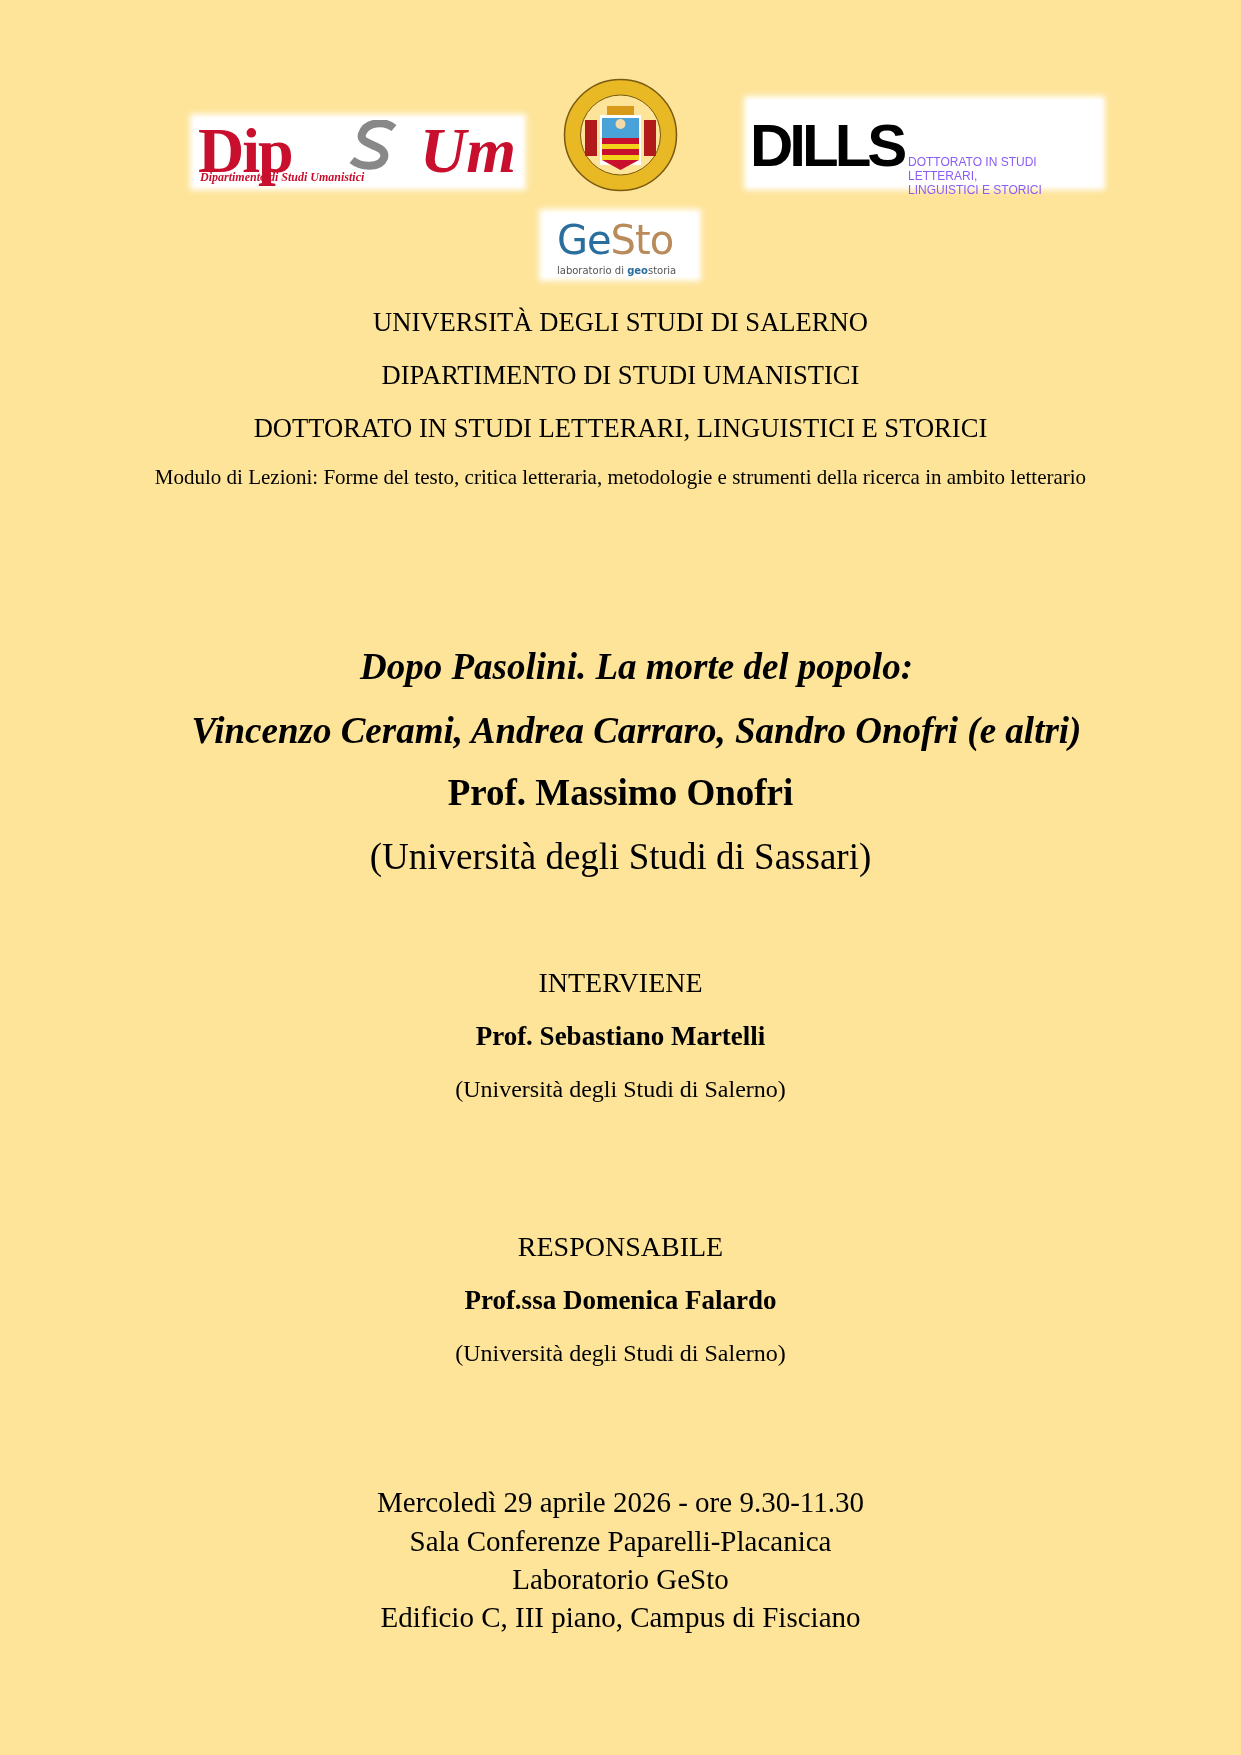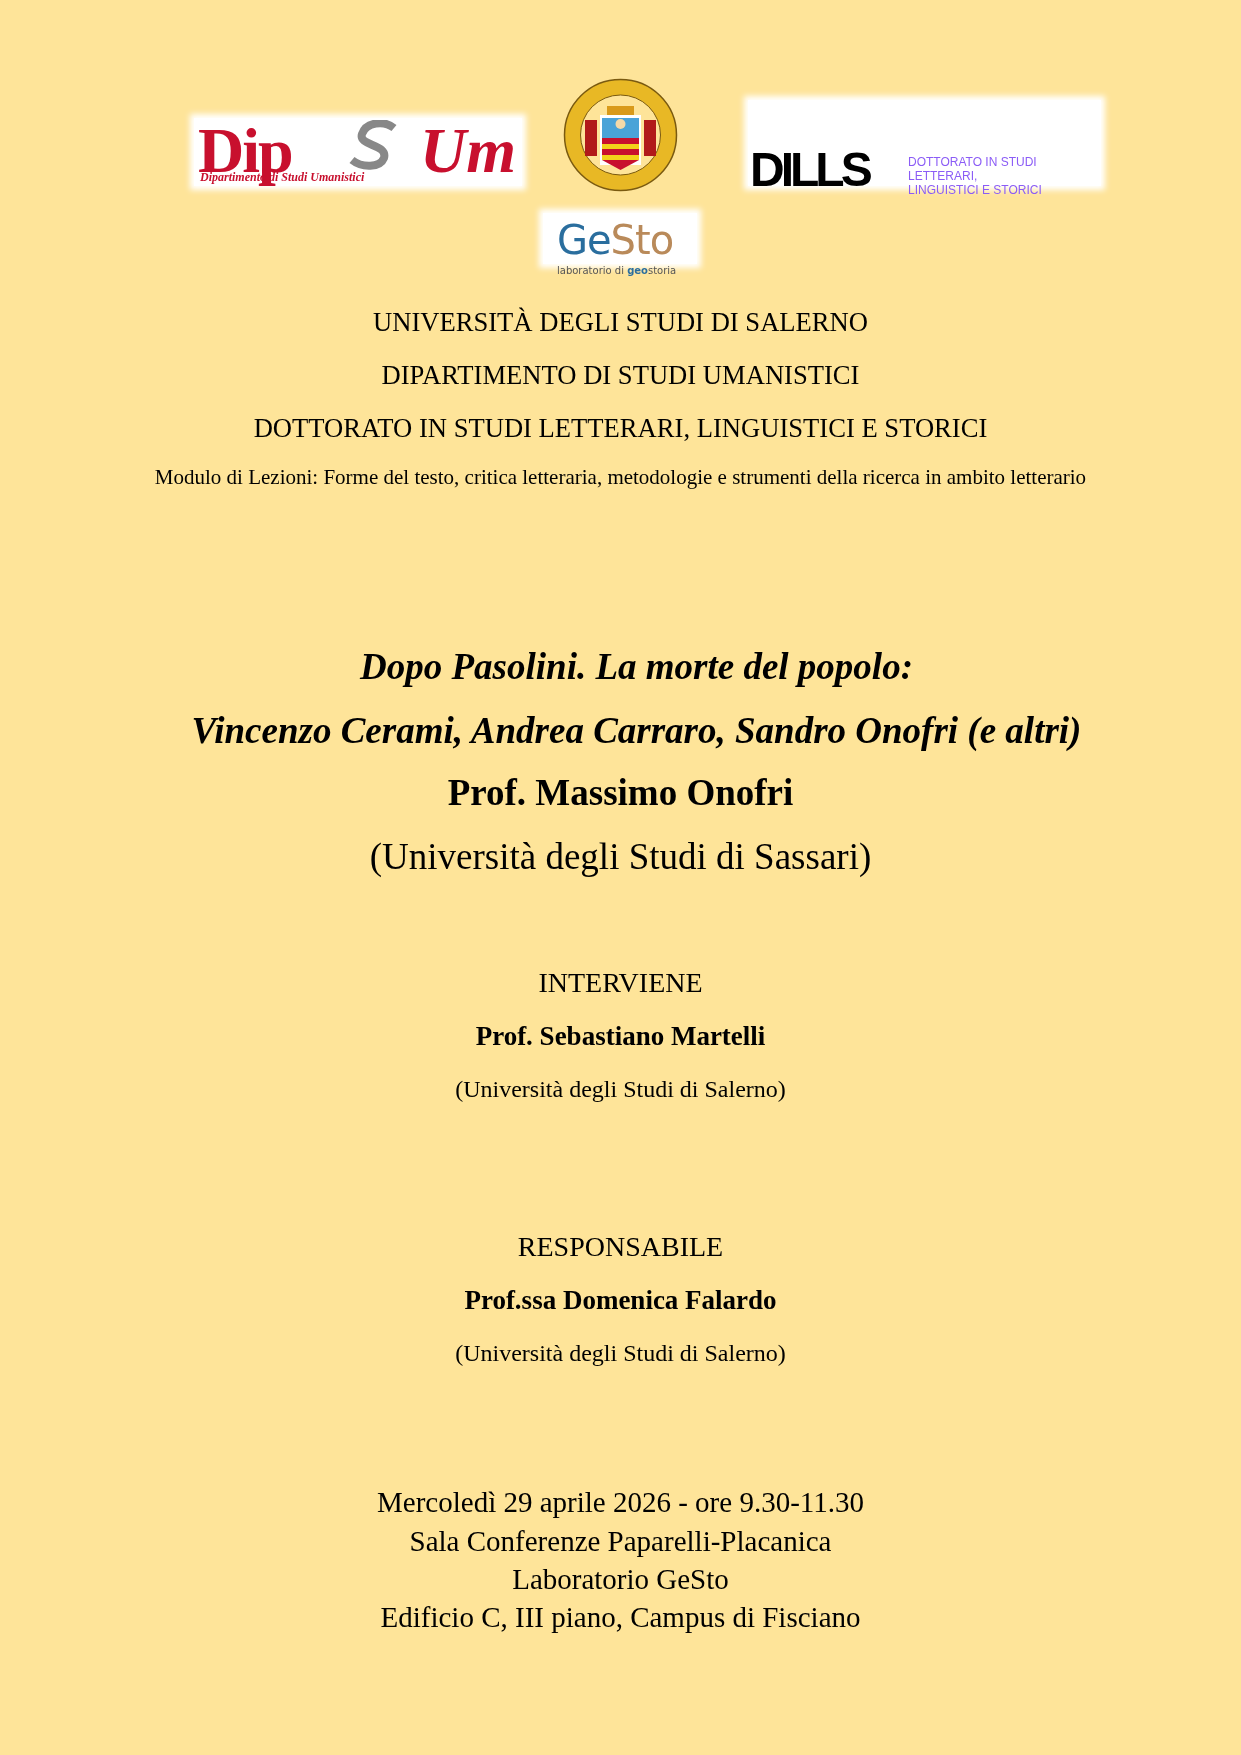--- a/index.html
+++ b/index.html
@@ -8,23 +8,23 @@
   .abs { position:absolute; }
   .line { position:absolute; left:0; width:1241px; text-align:center; white-space:nowrap; transform:translateY(-50%); }
   .logo-box { background:#fff; box-shadow:0 0 6px 4px #fff; }
   .dipsum { left:194px; top:118px; width:328px; height:68px; }
   .dipsum .big { position:absolute; left:4px; top:-4px; font-family:"Liberation Serif",serif; font-weight:bold; color:#c8102e; font-size:64px; letter-spacing:-2px; }
   .dipsum .big2 { position:absolute; right:6px; top:-4px; font-family:"Liberation Serif",serif; font-weight:bold; color:#c8102e; font-size:64px; font-style:italic; }
   .dipsum .s { position:absolute; left:150px; top:2px; }
   .dipsum .small { position:absolute; left:6px; top:52px; font-size:12px; font-style:italic; font-weight:bold; color:#c8102e; }
   .seal { left:563px; top:78px; width:115px; height:114px; }
   .dills { left:748px; top:100px; width:353px; height:86px; }
-  .dills .mark { position:absolute; left:2px; top:12px; font-family:"Liberation Sans",sans-serif; font-weight:bold; font-size:48px; letter-spacing:-4px; line-height:68px;margin-top:24px; }
+  .dills .mark { position:absolute; left:2px; top:12px; font-family:"Liberation Sans",sans-serif; font-weight:bold; font-size:60px; letter-spacing:-4px; line-height:68px; }
   .dills .sub { position:absolute; left:160px; top:55px; font-family:"Liberation Sans",sans-serif; font-size:12px; line-height:14px; color:#8b5cf6; }
-  .gesto { left:543px; top:213px; width:154px; height:51px; }
+  .gesto { left:543px; top:213px; width:154px; height:64px; }
   .gesto .word { position:absolute; left:14px; top:4px; font-family:"DejaVu Sans",sans-serif; font-size:40px; color:#2a6e9e; letter-spacing:-1px; }
   .gesto .word .st { color:#b98a5a; }
   .gesto .sub { position:absolute; left:14px; top:52px; font-family:"DejaVu Sans",sans-serif; font-size:10px; color:#555; }
   .gesto .sub .geo { color:#2a6e9e; font-weight:bold; }
   .caps { font-size:28px; transform:translateY(-50%) scaleX(0.95); }
   .modulo { font-size:21px; }
   .title { font-size:37px; font-style:italic; font-weight:bold;margin-left:16px; }
   .speaker { font-size:37px; font-weight:bold; }
   .aff-big { font-size:37px; }
   .label { font-size:28px; }

